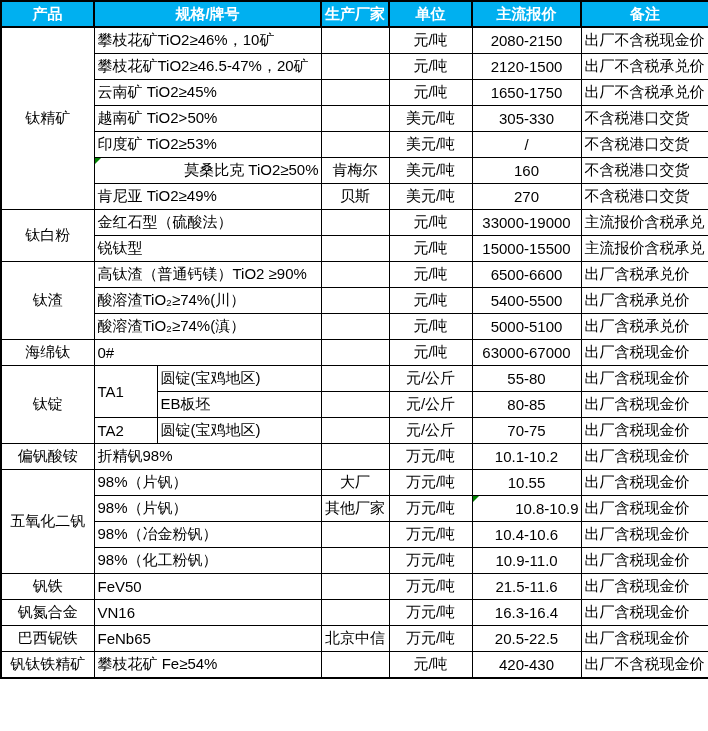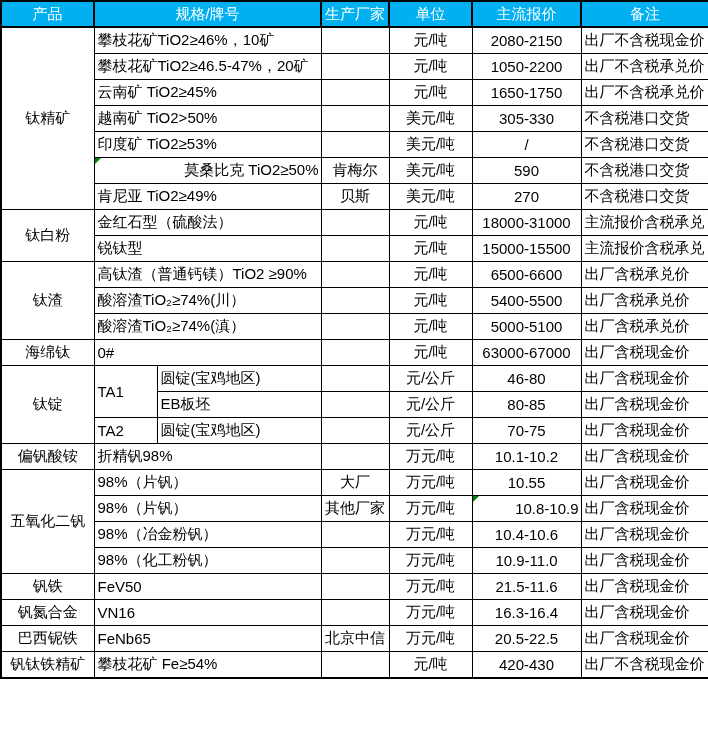--- a/index.html
+++ b/index.html
@@ -6,21 +6,21 @@
   body{
     width:708px;height:731px;background:#ffffff;
     font-family:"Liberation Sans","DejaVu Sans",sans-serif;
     color:#000;
   }
   table{
     border-collapse:collapse;table-layout:fixed;width:708px;
     border:2px solid #000;
   }
   th{
-    background:#00B0F0;color:#ffffff;font-weight:normal;font-size:15px;
+    background:#00B0F0;color:#ffffff;font-weight:bold;font-size:15px;
     border:2px solid #000;height:24px;padding:0 2px;text-align:center;
     white-space:nowrap;overflow:hidden;
   }
   td{
     border:1px solid #000;font-size:15px;height:25px;padding:0 2px;
     white-space:nowrap;overflow:hidden;vertical-align:middle;
   }
   .center{text-align:center;}
   .left{text-align:left;padding-left:3px;margin-left:20px;}
   .rel{position:relative;text-align:right;}
@@ -59,21 +59,21 @@
       <td colspan="2" class="left">攀枝花矿TiO2≥46%，10矿</td>
       <td class="center"></td>
       <td class="center">元/吨</td>
       <td class="center">2080-2150</td>
       <td class="left">出厂不含税现金价</td>
     </tr>
     <tr>
       <td colspan="2" class="left">攀枝花矿TiO2≥46.5-47%，20矿</td>
       <td class="center"></td>
       <td class="center">元/吨</td>
-      <td class="center">1050-2200</td>
+      <td class="center">2120-1500</td>
       <td class="left">出厂不含税承兑价</td>
     </tr>
     <tr>
       <td colspan="2" class="left">云南矿 TiO2≥45%</td>
       <td class="center"></td>
       <td class="center">元/吨</td>
       <td class="center">1650-1750</td>
       <td class="left">出厂不含税承兑价</td>
     </tr>
     <tr>
@@ -87,37 +87,37 @@
       <td colspan="2" class="left">印度矿 TiO2≥53%</td>
       <td class="center"></td>
       <td class="center">美元/吨</td>
       <td class="center">/</td>
       <td class="left">不含税港口交货</td>
     </tr>
     <tr>
       <td colspan="2" class="left rel"><span class="corner"></span><span>莫桑比克 TiO2≥50%</span></td>
       <td class="center">肯梅尔</td>
       <td class="center">美元/吨</td>
-      <td class="center">590</td>
+      <td class="center">160</td>
       <td class="left">不含税港口交货</td>
     </tr>
     <tr>
       <td colspan="2" class="left">肯尼亚 TiO2≥49%</td>
       <td class="center">贝斯</td>
       <td class="center">美元/吨</td>
       <td class="center">270</td>
       <td class="left">不含税港口交货</td>
     </tr>
 
     <tr>
       <td rowspan="2" class="center">钛白粉</td>
       <td colspan="2" class="left">金红石型（硫酸法）</td>
       <td class="center"></td>
       <td class="center">元/吨</td>
-      <td class="center">18000-31000</td>
+      <td class="center">33000-19000</td>
       <td class="left">主流报价含税承兑</td>
     </tr>
     <tr>
       <td colspan="2" class="left">锐钛型</td>
       <td class="center"></td>
       <td class="center">元/吨</td>
       <td class="center">15000-15500</td>
       <td class="left">主流报价含税承兑</td>
     </tr>
 
@@ -152,21 +152,21 @@
       <td class="center">63000-67000</td>
       <td class="left">出厂含税现金价</td>
     </tr>
 
     <tr>
       <td rowspan="3" class="center">钛锭</td>
       <td rowspan="2" class="left">TA1</td>
       <td class="left">圆锭(宝鸡地区)</td>
       <td class="center"></td>
       <td class="center">元/公斤</td>
-      <td class="center">46-80</td>
+      <td class="center">55-80</td>
       <td class="left">出厂含税现金价</td>
     </tr>
     <tr>
       <td class="left">EB板坯</td>
       <td class="center"></td>
       <td class="center">元/公斤</td>
       <td class="center">80-85</td>
       <td class="left">出厂含税现金价</td>
     </tr>
     <tr>

